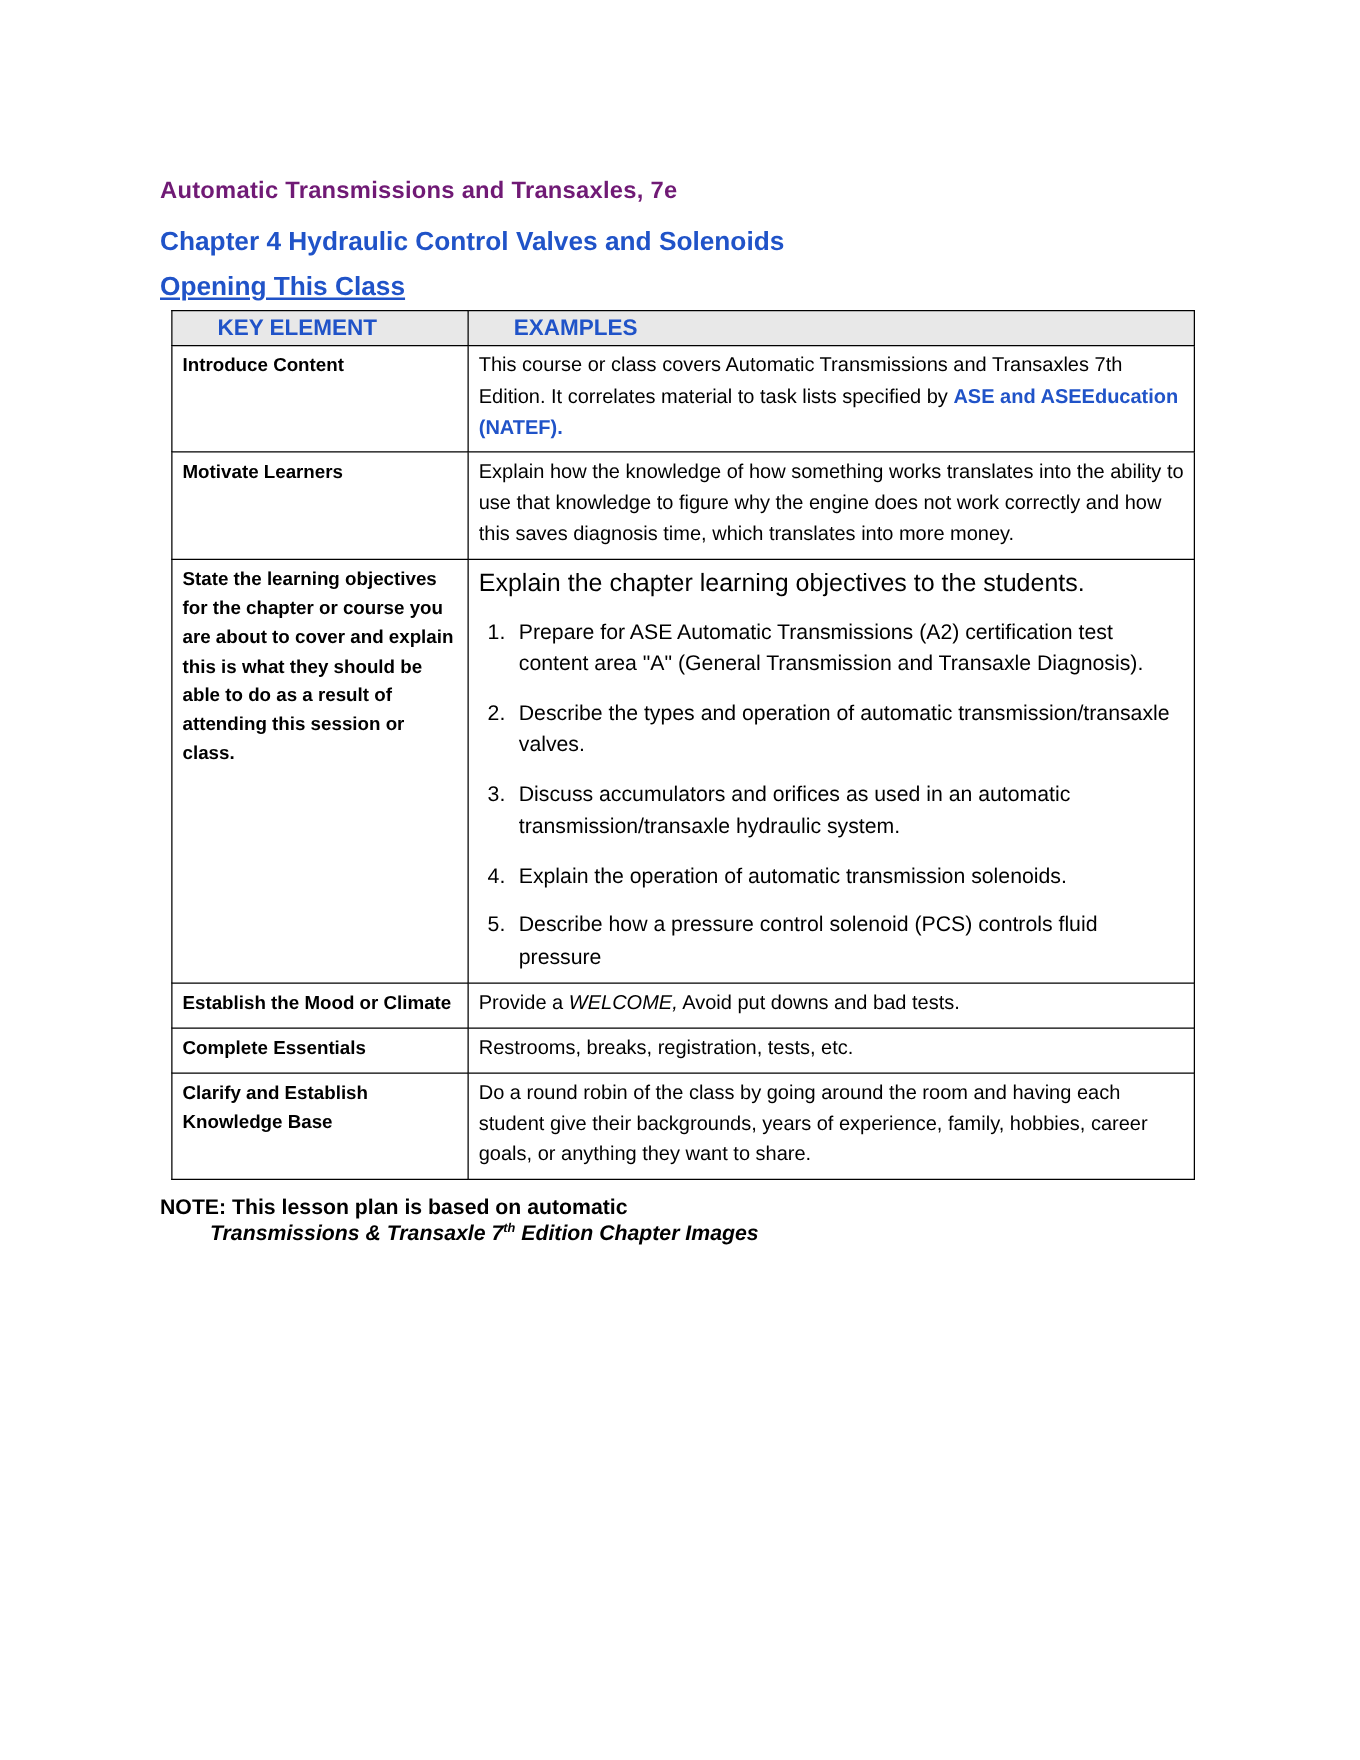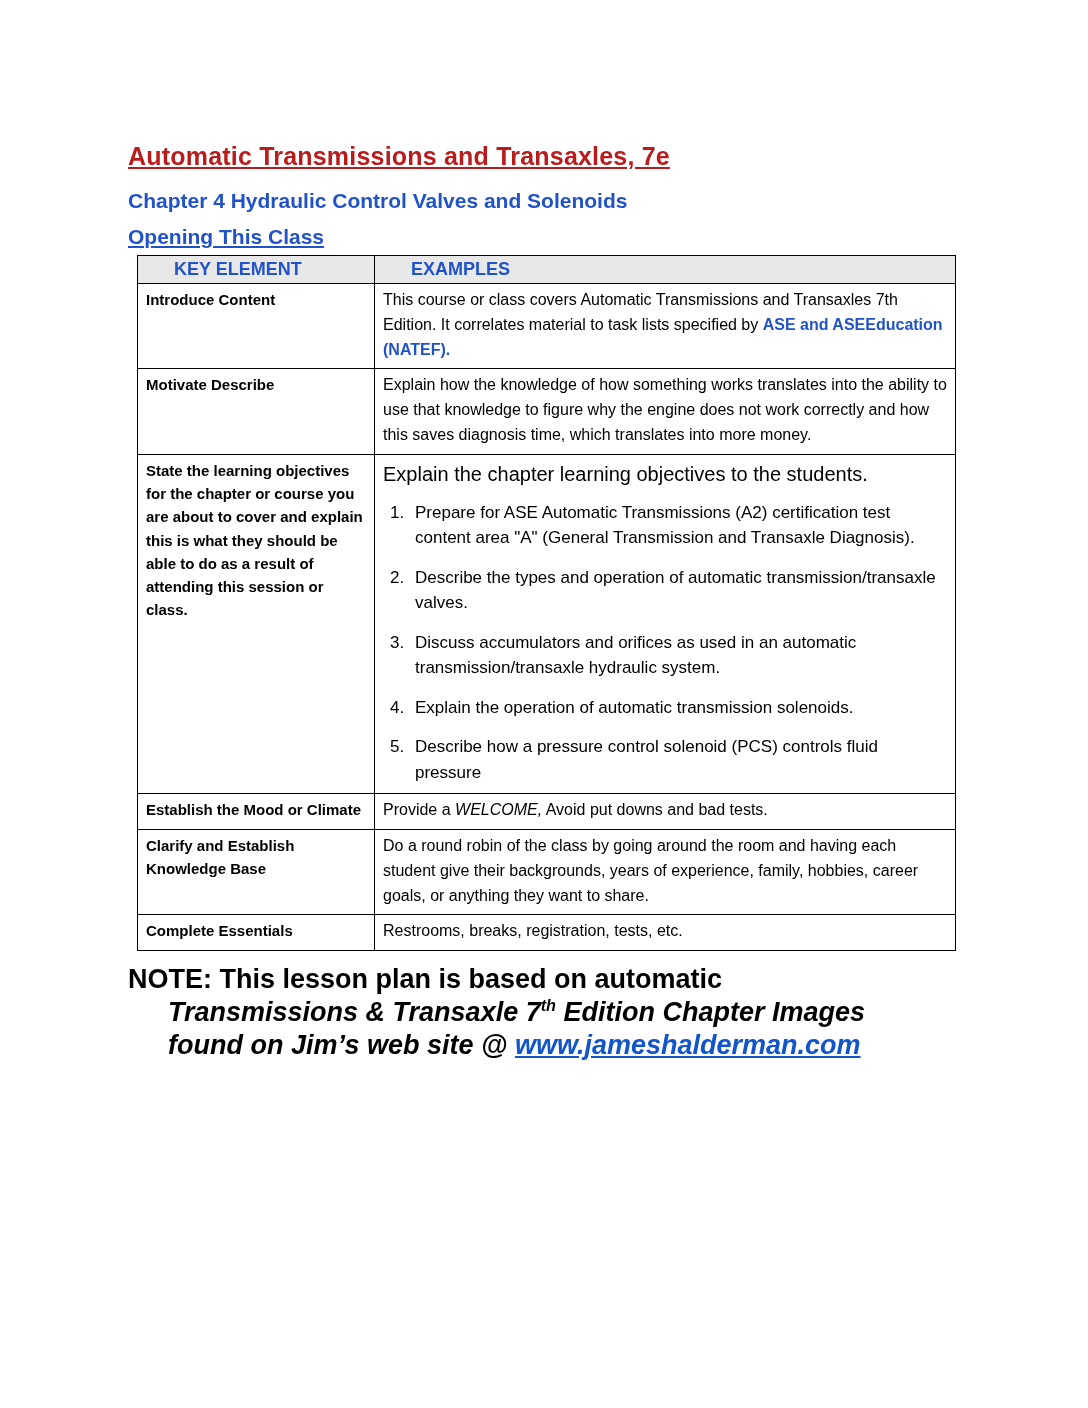--- a/index.html
+++ b/index.html
@@ -9,26 +9,25 @@
     height: 1408px;
     background: #ffffff;
     font-family: "Liberation Sans", sans-serif;
     color: #000000;
     position: relative;
   }
   .page {
     padding: 142px 128px 0 128px;
   }
   .doc-title {
-    color: #b91c1c;
-    font-size: 25px;
+    color: #701a75;
+    font-size: 19px;
     font-weight: bold;
     margin: 0 0 18px 0;
     letter-spacing: 0.2px;
-    text-decoration: underline;
   }
   .doc-subtitle {
     color: #2053c8;
     font-size: 21px;
     font-weight: bold;
     margin: 16px 0 12px 0;
   }
   .doc-section-heading {
     color: #2053c8;
     font-size: 21px;
@@ -81,21 +80,21 @@
   }
   ol.objectives li {
     margin-bottom: 14px;
     padding-left: 6px;
     line-height: 1.5;
   }
   ol.objectives li:last-child { margin-bottom: 2px; }
   .ex-intro { font-size: 20px; }
   .note-block {
     margin-top: 12px;
-    font-size: 27px;
+    font-size: 17px;
     font-weight: bold;
     line-height: 1.22;
   }
   .note-line { margin: 0; }
   .note-indent { padding-left: 40px; font-style: italic; }
   .note-link {
     color: #1155cc;
     text-decoration: underline;
     cursor: pointer;
   }
@@ -120,50 +119,49 @@
         <th>KEY ELEMENT</th>
         <th>EXAMPLES</th>
       </tr>
     </thead>
     <tbody>
       <tr>
         <td class="key-cell">Introduce Content</td>
         <td class="ex-cell"><span>This course or class covers Automatic Transmissions and Transaxles 7th Edition. It correlates material to task lists specified by </span><span class="blue-bold">ASE and ASEEducation (NATEF).</span></td>
       </tr>
       <tr>
-        <td class="key-cell">Motivate Describe</td>
+        <td class="key-cell">Motivate Learners</td>
         <td class="ex-cell">Explain how the knowledge of how something works translates into the ability to use that knowledge to figure why the engine does not work correctly and how this saves diagnosis time, which translates into more money.</td>
       </tr>
       <tr>
         <td class="key-cell">State the learning objectives for the chapter or course you are about to cover and explain this is what they should be able to do as a result of attending this session or class.</td>
         <td class="ex-cell">
           <div class="ex-intro">Explain the chapter learning objectives to the students.</div>
           <ol class="objectives">
             <li>Prepare for ASE Automatic Transmissions (A2) certification test content area "A" (General Transmission and Transaxle Diagnosis).</li>
             <li>Describe the types and operation of automatic transmission/transaxle valves.</li>
             <li>Discuss accumulators and orifices as used in an automatic transmission/transaxle hydraulic system.</li>
             <li>Explain the operation of automatic transmission solenoids.</li>
             <li>Describe how a pressure control solenoid (PCS) controls fluid pressure</li>
           </ol>
         </td>
       </tr>
       <tr>
         <td class="key-cell">Establish the Mood or Climate</td>
         <td class="ex-cell"><span>Provide a </span><span class="italic">WELCOME,</span><span> Avoid put downs and bad tests.</span></td>
       </tr>
       <tr>
+        <td class="key-cell">Complete Essentials</td>
+        <td class="ex-cell">Restrooms, breaks, registration, tests, etc.</td>
+      </tr>
+      <tr>
         <td class="key-cell">Clarify and Establish Knowledge Base</td>
         <td class="ex-cell">Do a round robin of the class by going around the room and having each student give their backgrounds, years of experience, family, hobbies, career goals, or anything they want to share.</td>
-      </tr>
-      <tr>
-        <td class="key-cell">Complete Essentials</td>
-        <td class="ex-cell">Restrooms, breaks, registration, tests, etc.</td>
       </tr>
     </tbody>
   </table>
 
   <div class="note-block">
     <p class="note-line">NOTE: This lesson plan is based on automatic</p>
     <p class="note-line note-indent"><span>Transmissions &amp; Transaxle 7</span><sup>th</sup><span> Edition Chapter Images</span></p>
-    <p class="note-line note-indent"><span>found on Jim’s web site @ </span><a class="note-link">www.jameshalderman.com</a></p>
   </div>
 
 </div>
 
 </body></html>

